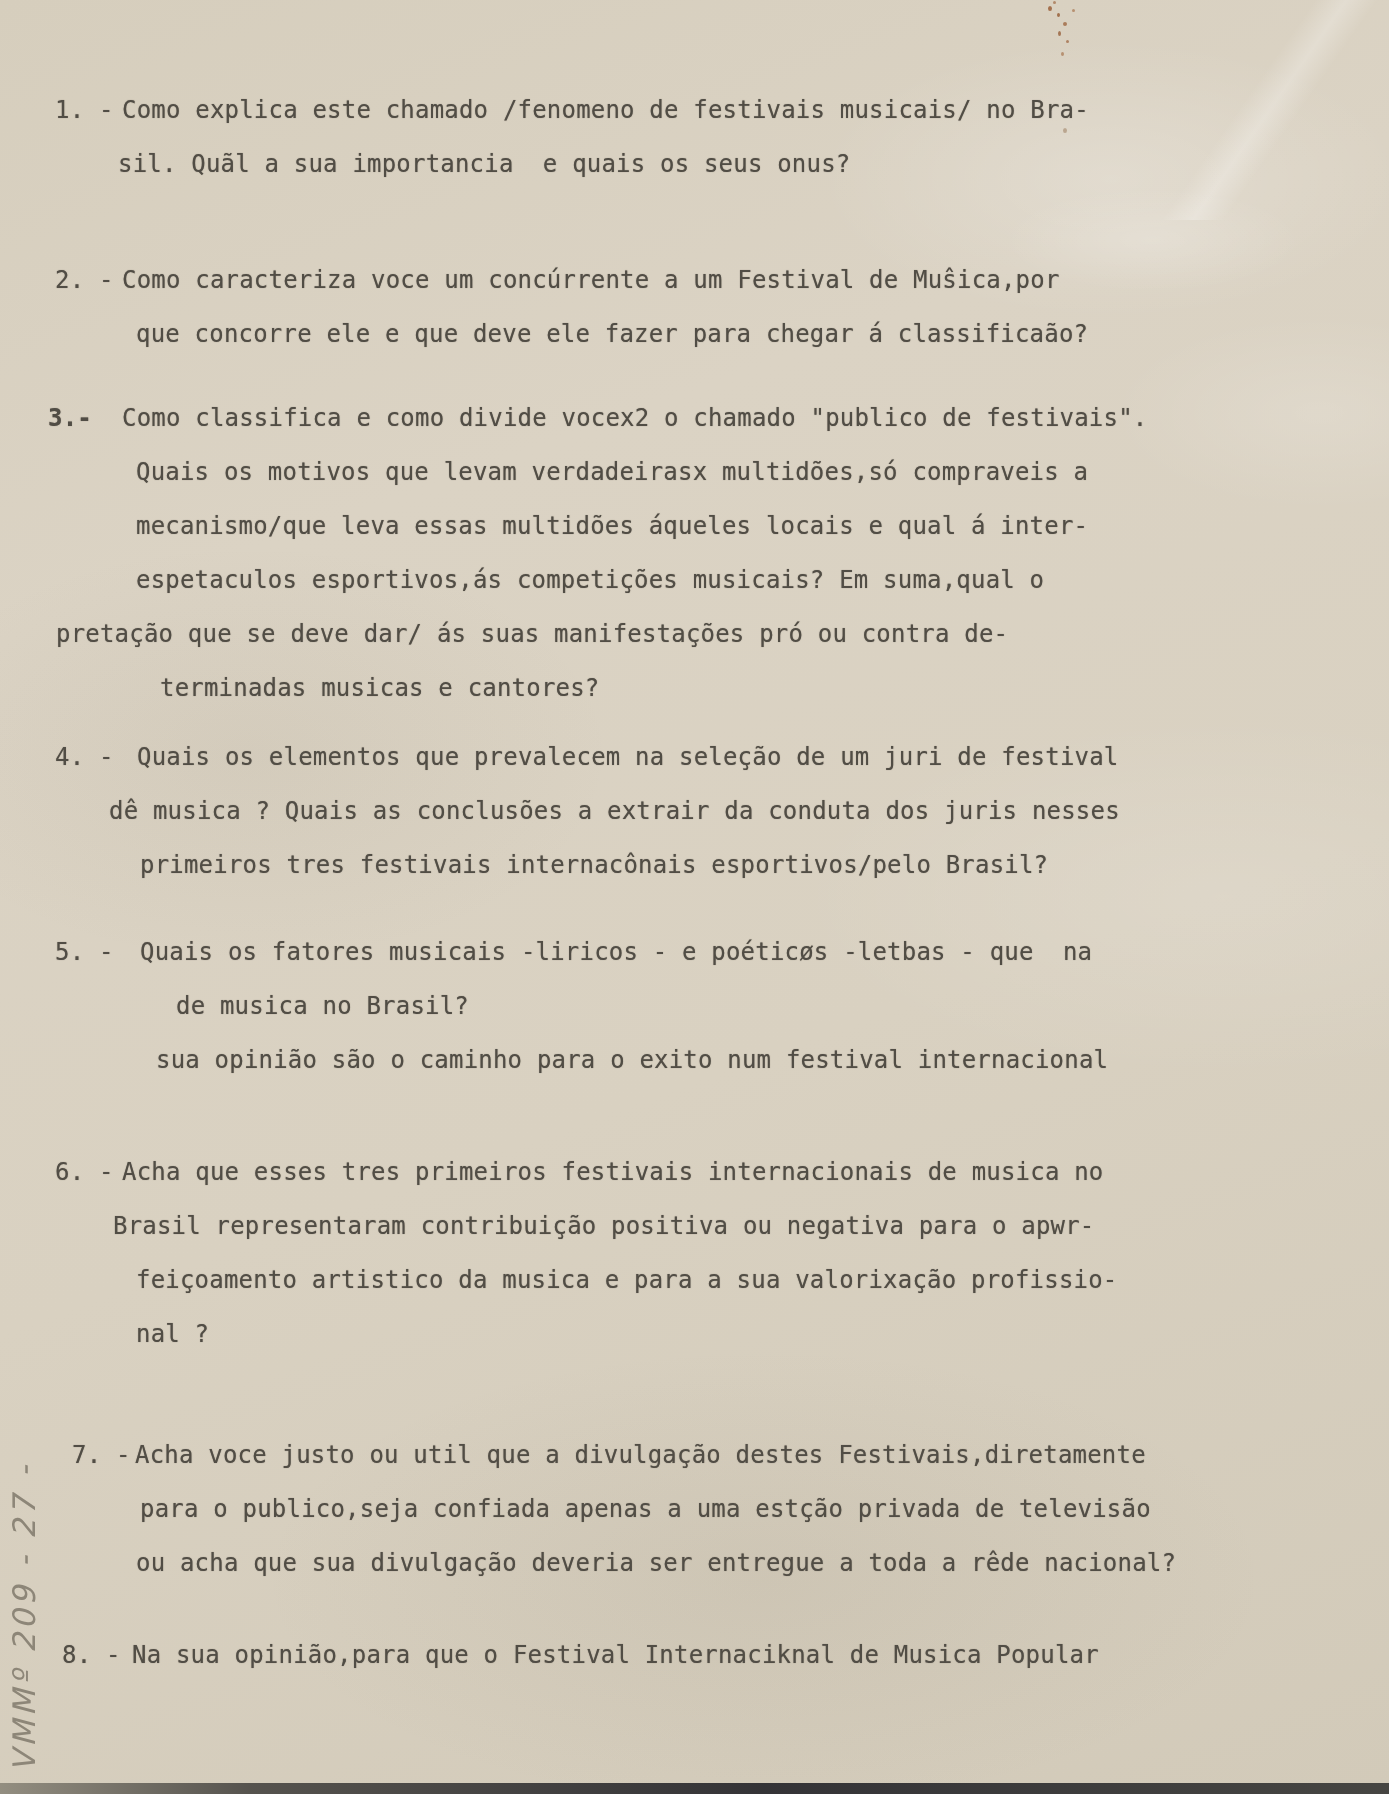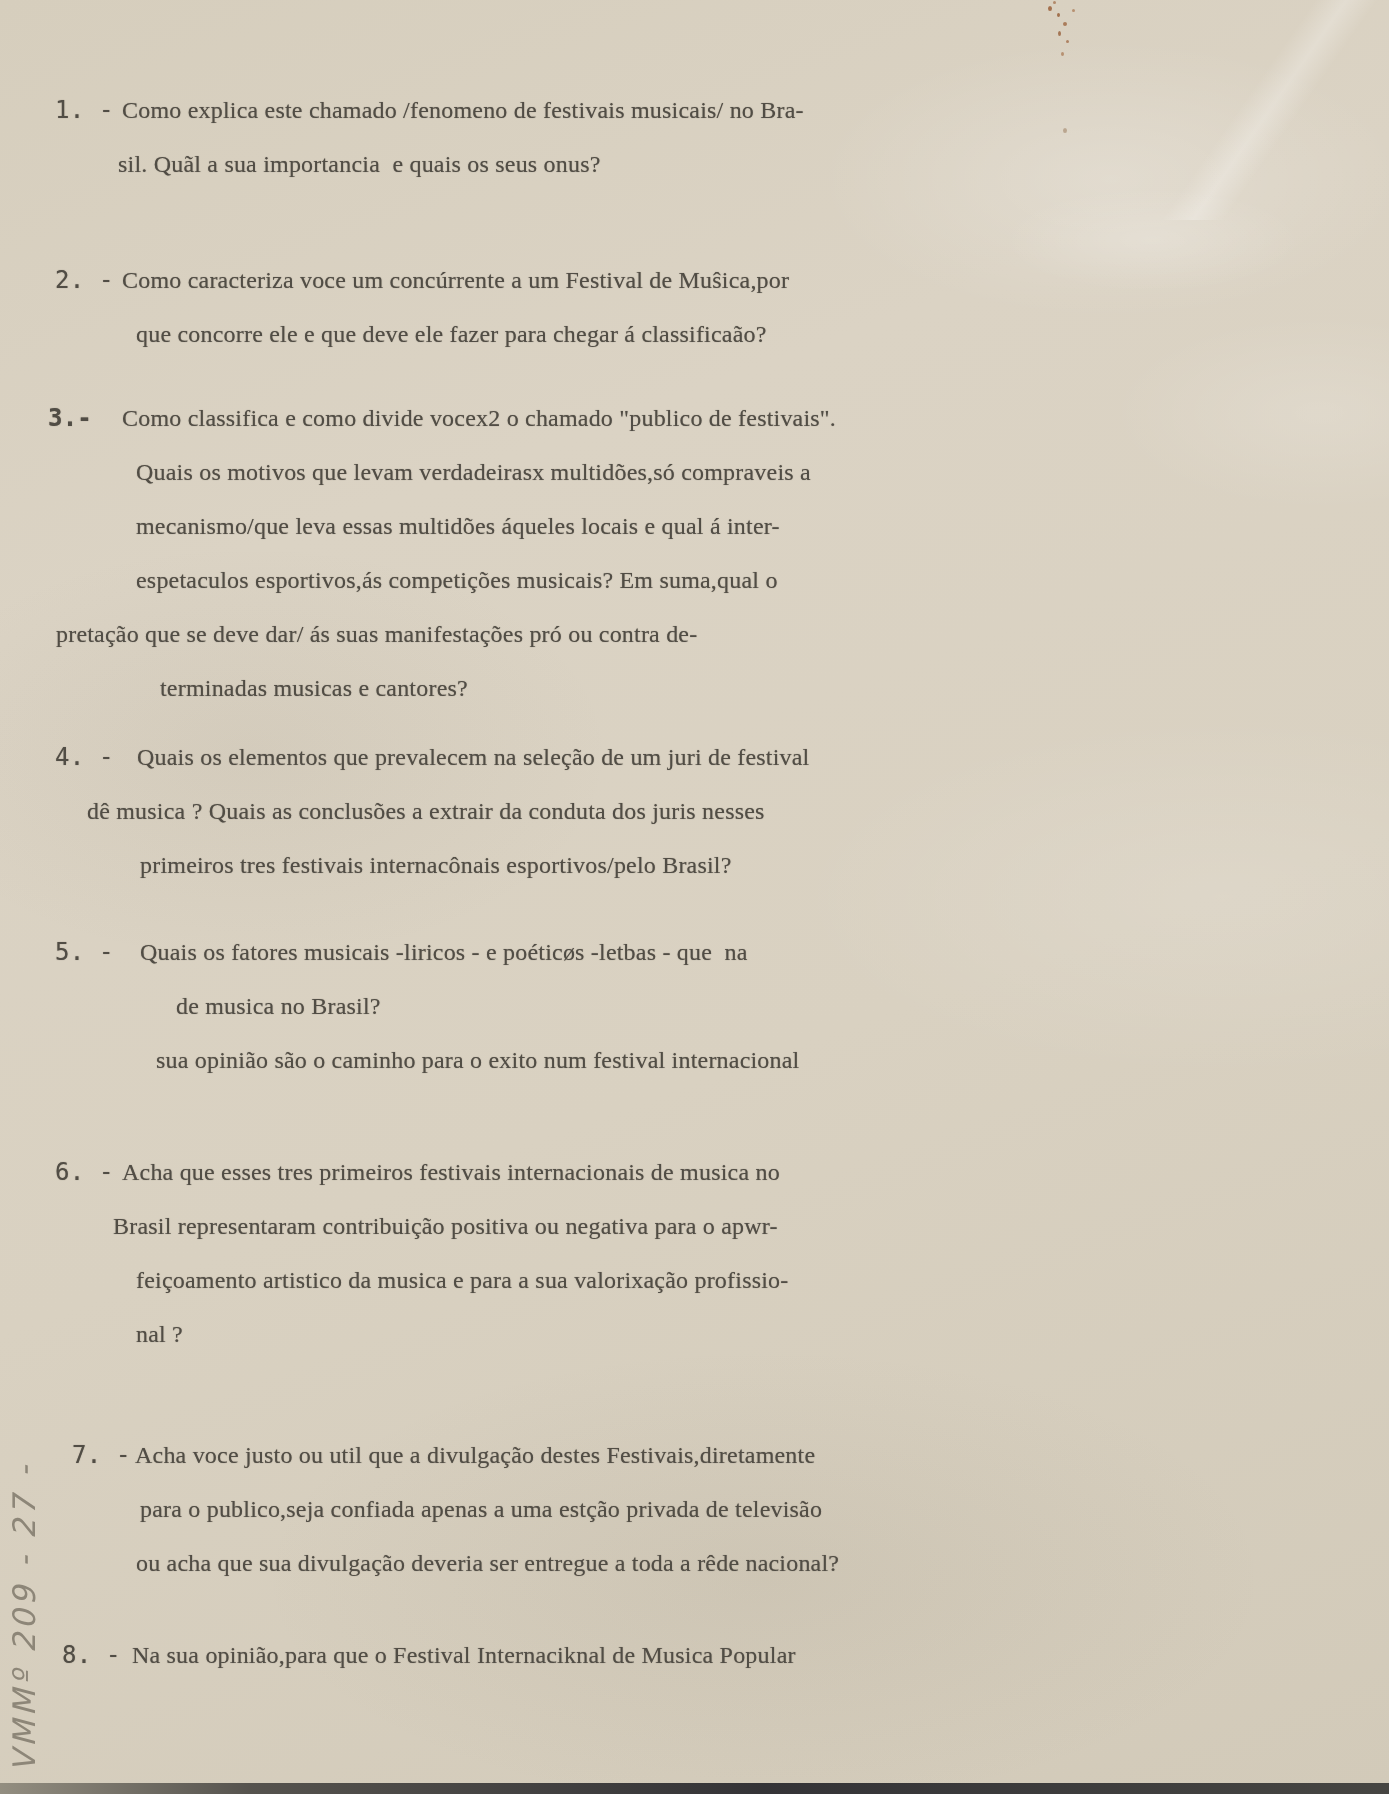--- a/index.html
+++ b/index.html
@@ -38,21 +38,20 @@
   .num {
     position: absolute;
     top: 0;
     line-height: 54px;
     white-space: pre;
   }
   .line {
     height: 54px;
     line-height: 54px;
     white-space: pre;
-    font-family: Liberation Serif, serif;
   }
   .bold-num { font-weight: bold; }
   .margin-note {
     position: absolute;
     left: 6px;
     top: 1768px;
     width: 580px;
     transform-origin: 0 0;
     transform: rotate(-90deg) skewX(-4deg);
     font-family: "DejaVu Sans", "Liberation Sans", sans-serif;
@@ -103,21 +102,21 @@
   <div class="line" style="padding-left:136px">Quais os motivos que levam verdadeirasx multidões,só compraveis a</div>
   <div class="line" style="padding-left:136px">mecanismo/que leva essas multidões áqueles locais e qual á inter-</div>
   <div class="line" style="padding-left:136px">espetaculos esportivos,ás competições musicais? Em suma,qual o</div>
   <div class="line" style="padding-left:56px">pretação que se deve dar/ ás suas manifestações pró ou contra de-</div>
   <div class="line" style="padding-left:160px">terminadas musicas e cantores?</div>
 </div>
 
 <div class="q typed" style="top:730px">
   <span class="num" style="left:55px">4. -</span>
   <div class="line" style="padding-left:137px">Quais os elementos que prevalecem na seleção de um juri de festival</div>
-  <div class="line" style="padding-left:87px">dê musica ? Quais as conclusões a extrair da conduta dos juris nesses</div>
+  <div class="line" style="padding-left:109px">dê musica ? Quais as conclusões a extrair da conduta dos juris nesses</div>
   <div class="line" style="padding-left:140px">primeiros tres festivais internacônais esportivos/pelo Brasil?</div>
 </div>
 
 <div class="q typed" style="top:925px">
   <span class="num" style="left:55px">5. -</span>
   <div class="line" style="padding-left:140px">Quais os fatores musicais -liricos - e poéticøs -letbas - que  na</div>
   <div class="line" style="padding-left:176px">de musica no Brasil?</div>
   <div class="line" style="padding-left:156px">sua opinião são o caminho para o exito num festival internacional</div>
 </div>
 

